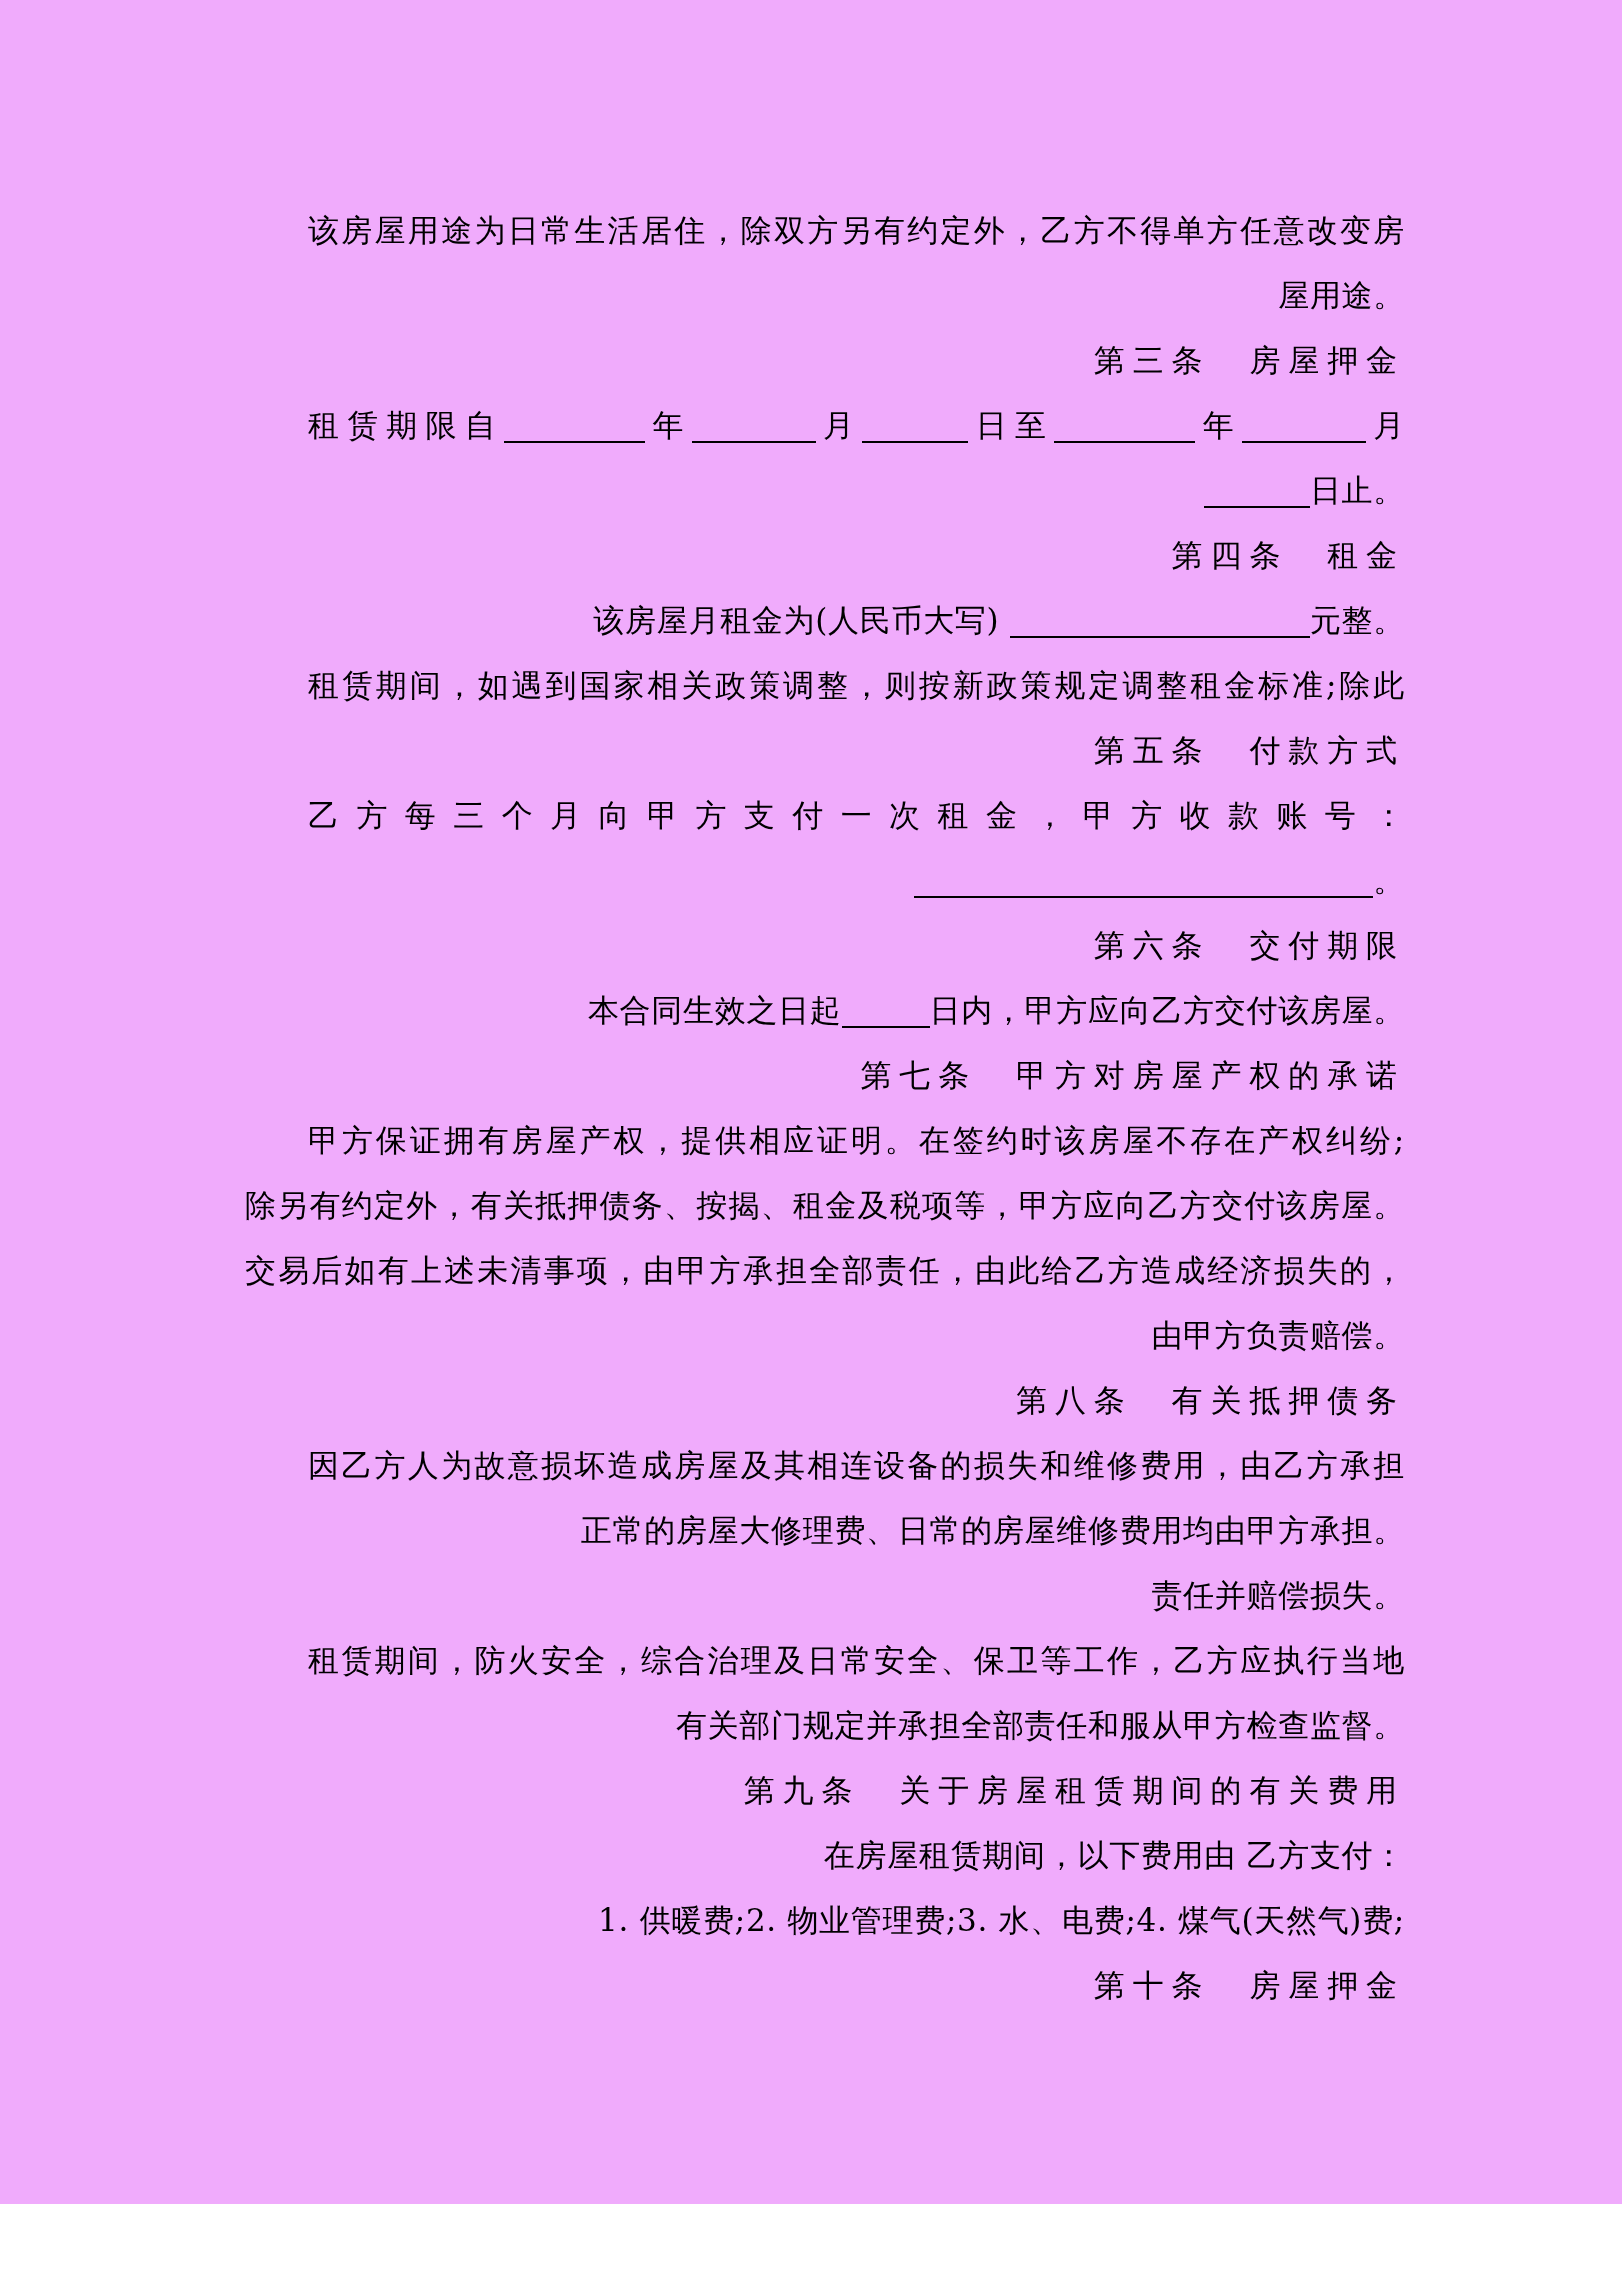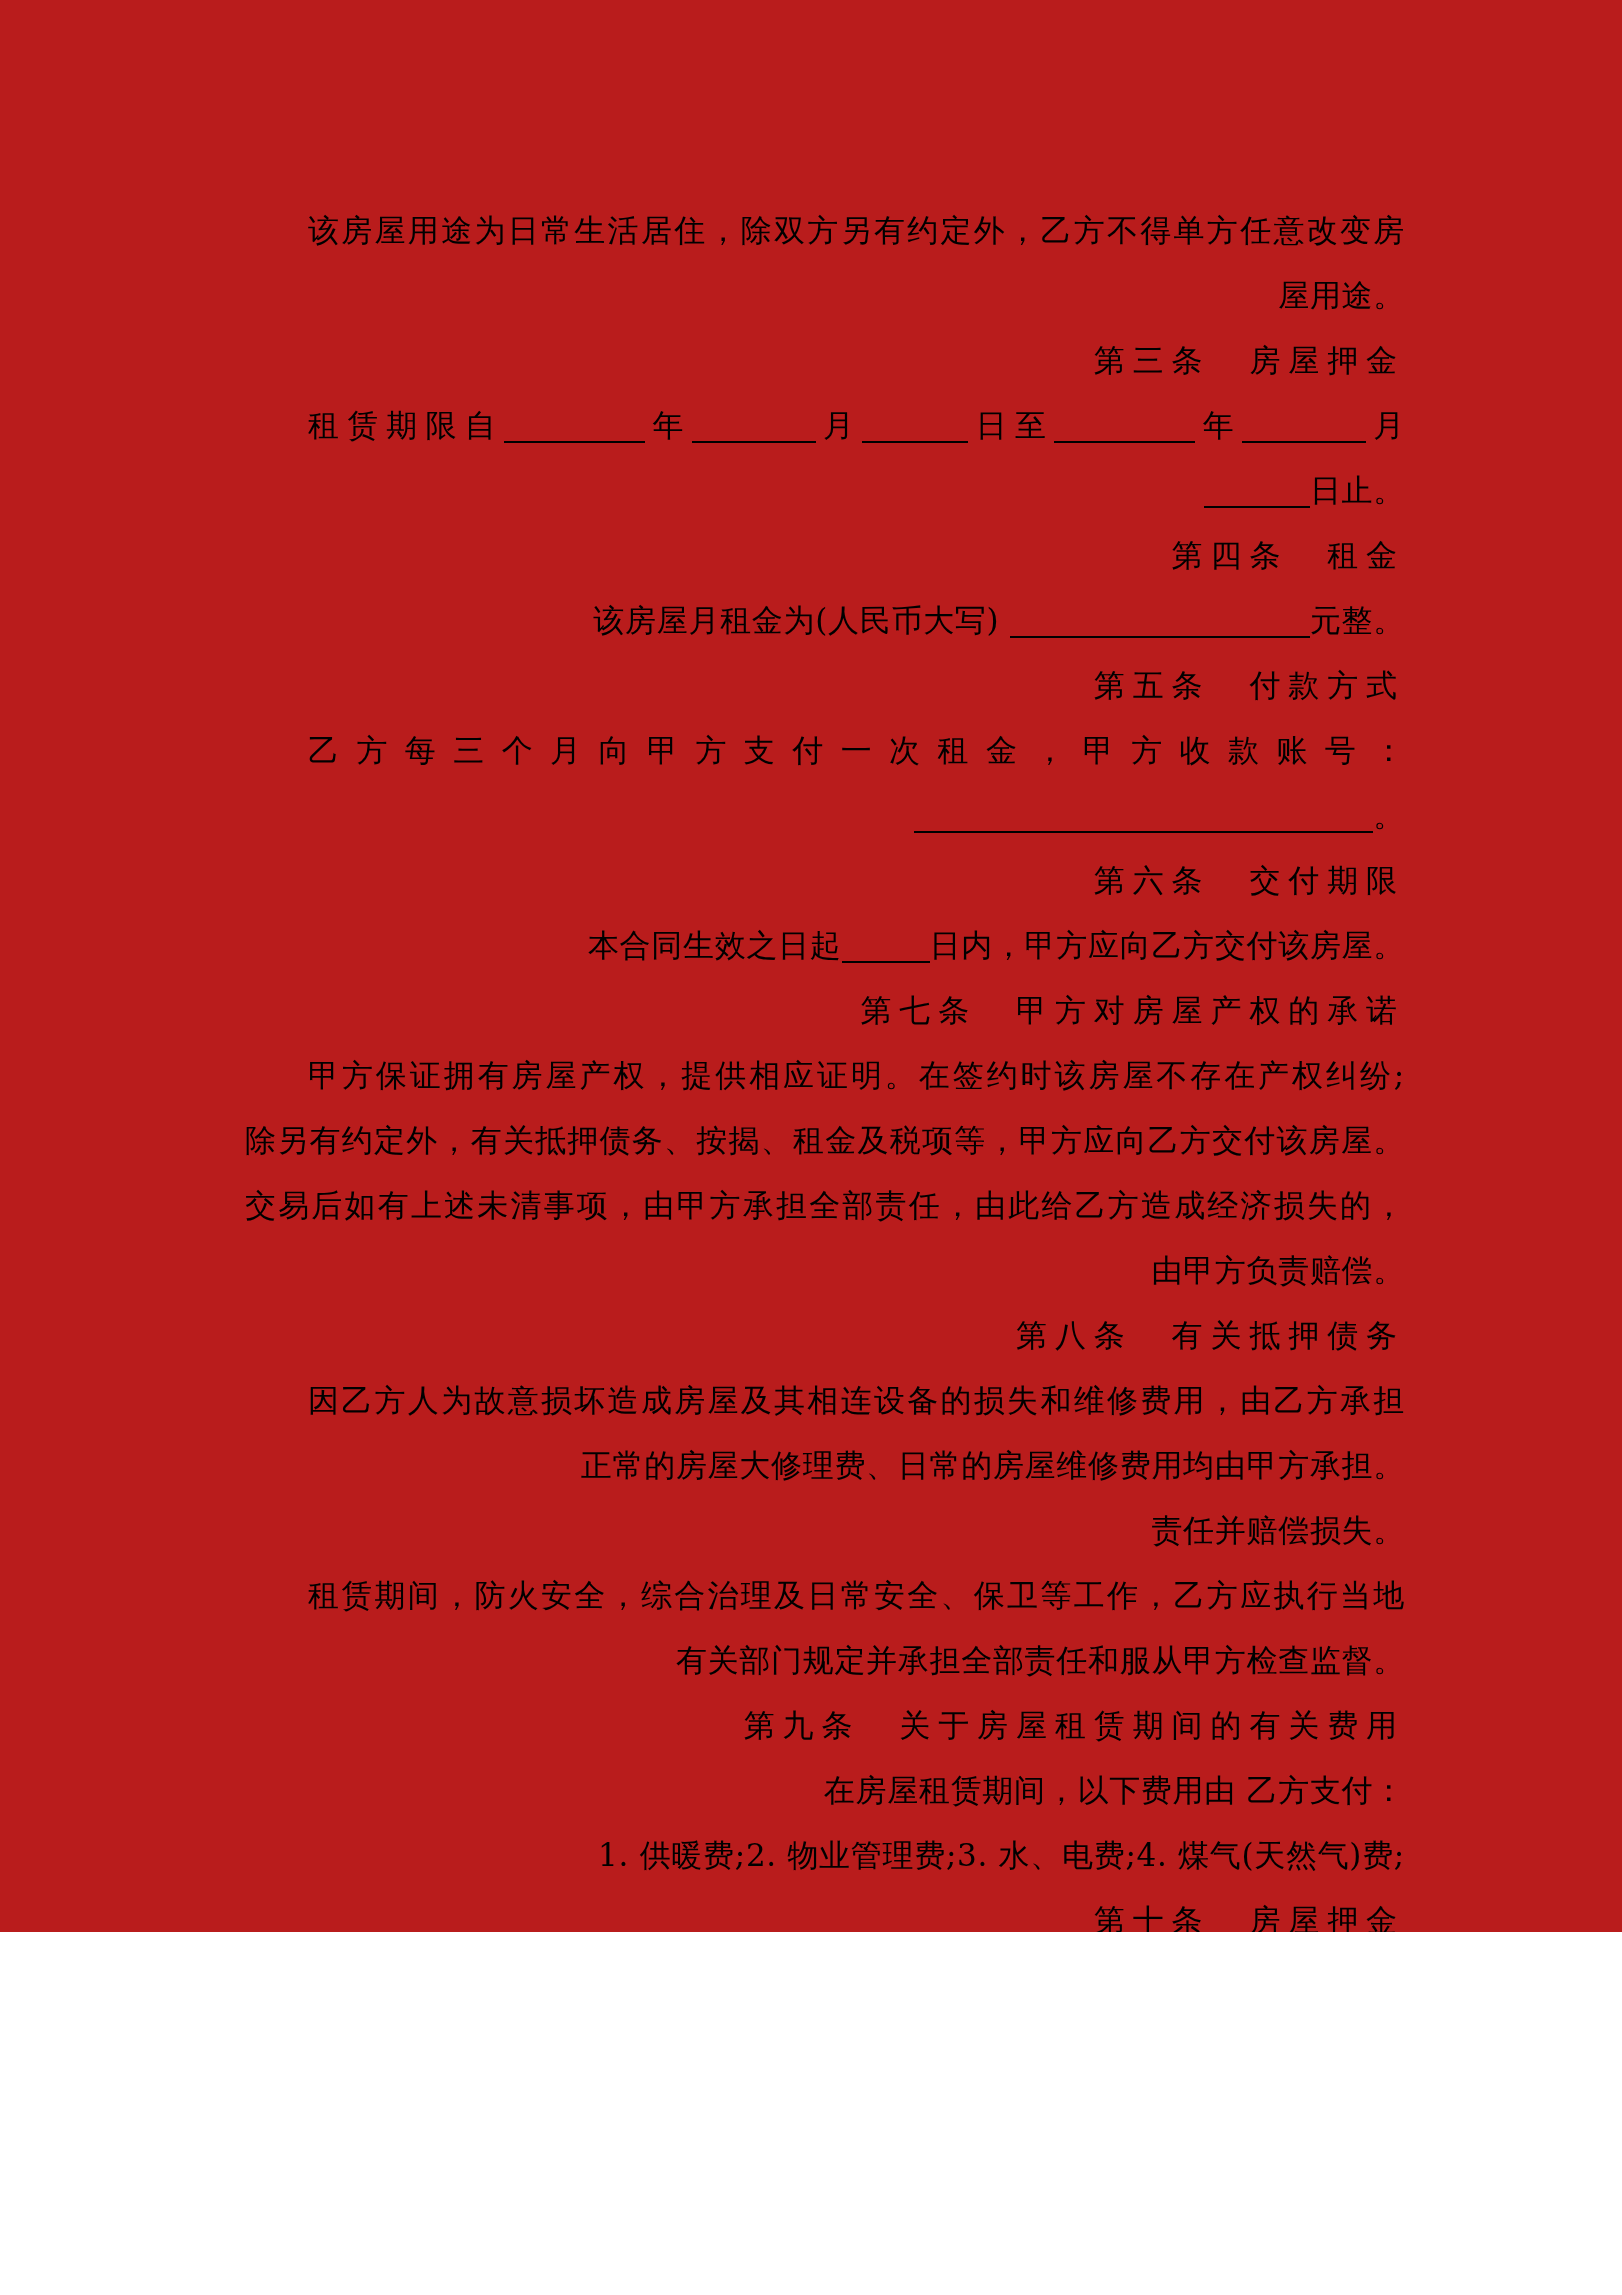--- a/index.html
+++ b/index.html
@@ -1,20 +1,20 @@
 <!DOCTYPE html>
 <html style="font-size:10.5px"><head>
 <meta charset="utf-8">
 <style>
   html, body { margin: 0; padding: 0; }
   .page {
     position: relative;
     width: 1623px;
-    height: 1932px;
-    background: #b91c1c;
+    height: 2204px;
+    background: #f0abfc;
     color: #000000;
     font-family: "DejaVu Serif", "Liberation Serif", serif;
     overflow: hidden;
   }
   .text-column {
     position: absolute;
     left: 245px;
     top: 198px;
     width: 1160px;
   }
@@ -43,20 +43,21 @@
 
 <div class="page">
   <div class="text-column">
       <div class="line indent fill">该房屋用途为日常生活居住，除双方另有约定外，乙方不得单方任意改变房</div>
       <div class="line">屋用途。</div>
       <div class="line indent heading">第三条　房屋押金</div>
       <div class="line indent fill">租赁期限自<span class="blank" style="width: 141px;"></span>年<span class="blank" style="width: 124px;"></span>月<span class="blank" style="width: 106px;"></span>日至<span class="blank" style="width: 141px;"></span>年<span class="blank" style="width: 124px;"></span>月</div>
       <div class="line"><span class="blank" style="width: 106px;"></span>日止。</div>
       <div class="line indent heading">第四条　租金</div>
       <div class="line indent">该房屋月租金为(人民币大写) <span class="blank" style="width: 300px;"></span>元整。</div>
+      <div class="line indent fill">租赁期间，如遇到国家相关政策调整，则按新政策规定调整租金标准;除此</div>
       <div class="line indent heading">第五条　付款方式</div>
       <div class="line indent fill">乙方每三个月向甲方支付一次租金，甲方收款账号：</div>
       <div class="line"><span class="blank" style="width: 459px;"></span>。</div>
       <div class="line indent heading">第六条　交付期限</div>
       <div class="line indent">本合同生效之日起<span class="blank" style="width: 88px;"></span>日内，甲方应向乙方交付该房屋。</div>
       <div class="line indent heading">第七条　甲方对房屋产权的承诺</div>
       <div class="line indent fill">甲方保证拥有房屋产权，提供相应证明。在签约时该房屋不存在产权纠纷;</div>
       <div class="line fill">除另有约定外，有关抵押债务、按揭、租金及税项等，甲方应向乙方交付该房屋。</div>
       <div class="line fill">交易后如有上述未清事项，由甲方承担全部责任，由此给乙方造成经济损失的，</div>
       <div class="line">由甲方负责赔偿。</div>

